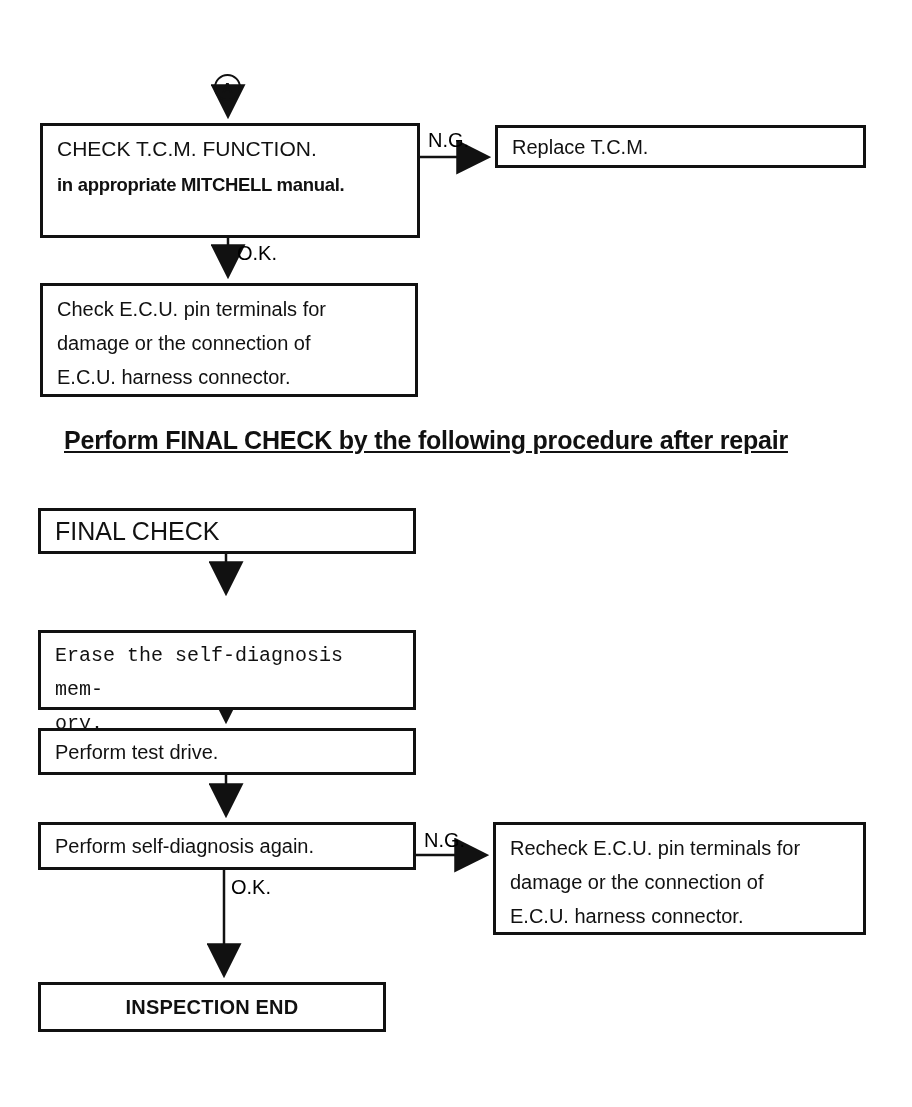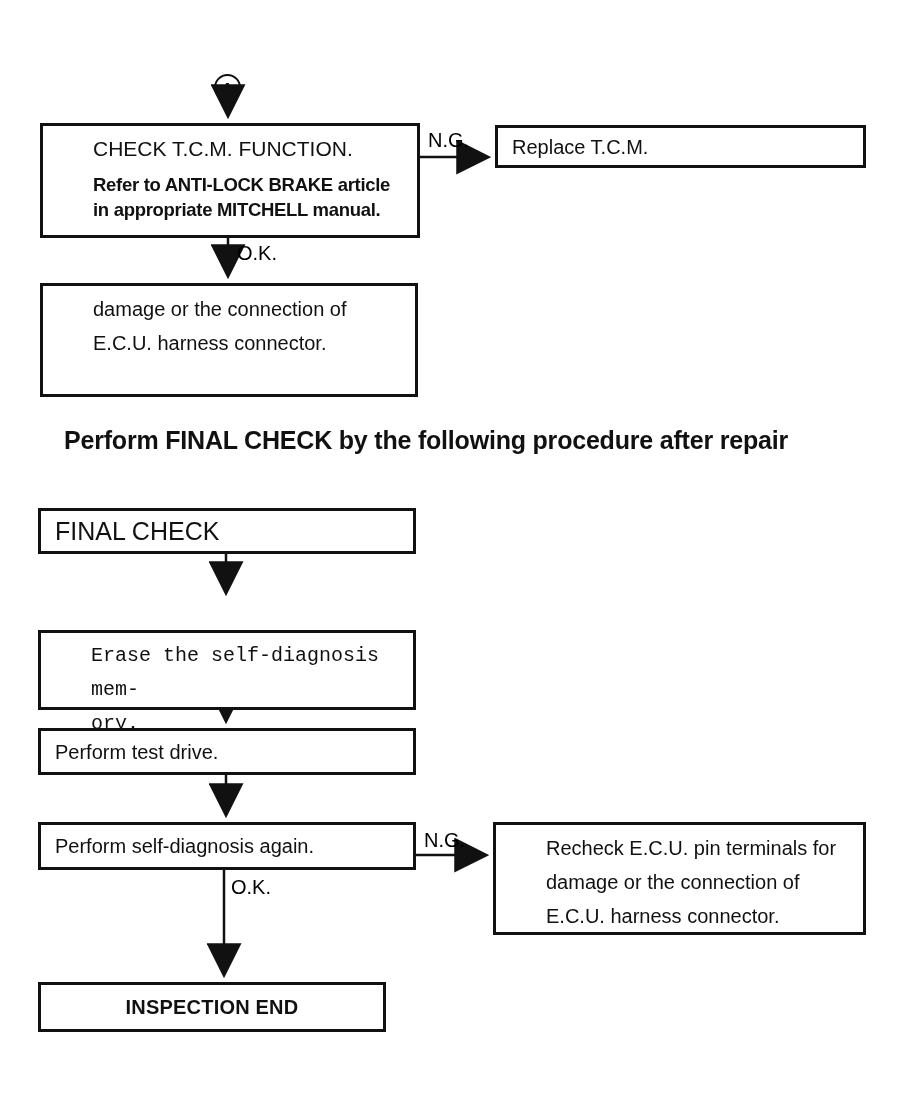--- a/index.html
+++ b/index.html
@@ -17,21 +17,20 @@
     overflow: hidden;
   }
   .box {
     position: absolute;
     border: 3px solid #111111;
     background: #ffffff;
     box-sizing: border-box;
     font-size: 20px;
     line-height: 34px;
     color: #111111;
-    padding-left: 36px;
   }
   .box .inner {
     padding: 6px 12px 0 14px;
   }
   .vcenter {
     display: flex;
     align-items: center;
     padding: 0 0 0 14px;
     box-sizing: border-box;
   }
@@ -76,20 +75,21 @@
   }
   #heading {
     position: absolute;
     left: 64px;
     top: 424px;
     width: 830px;
     font-weight: bold;
     font-size: 25px;
     line-height: 32px;
     letter-spacing: -0.2px;
+    text-decoration: underline;
   }
   #box-inspection-end {
     font-weight: bold;
     letter-spacing: 0.2px;
   }
   svg.wires {
     position: absolute;
     left: 0;
     top: 0;
   }
@@ -115,35 +115,35 @@
     <line x1="224" y1="870" x2="224" y2="973" stroke="#111111" stroke-width="2.5" marker-end="url(#ah)"></line>
   </svg>
 
   <div id="connector-a">
     <span>A</span>
   </div>
 
   <div class="box" id="box-check-tcm" style="left:40px; top:123px; width:380px; height:115px;">
     <div class="title">CHECK T.C.M. FUNCTION.</div>
     <div class="note">
-      <div>Refer to ANTI-LOCK BRAKE article</div>
       <div>in appropriate MITCHELL manual.</div>
     </div>
   </div>
 
   <div class="edge-label" style="left:428px; top:129px;">N.G.</div>
 
   <div class="box vcenter" style="left:495px; top:125px; width:371px; height:43px;padding-left:14px;">
     <span>Replace T.C.M.</span>
   </div>
 
   <div class="edge-label" style="left:237px; top:242px;">O.K.</div>
 
   <div class="box" style="left:40px; top:283px; width:378px; height:114px;">
     <div class="inner">
+      <div>Check E.C.U. pin terminals for</div>
       <div>damage or the connection of</div>
       <div>E.C.U. harness connector.</div>
     </div>
   </div>
 
   <div id="heading">
     <div>Perform FINAL CHECK by the following procedure after repair</div>
   </div>
 
   <div class="box vcenter" style="left:38px; top:508px; width:378px; height:46px; font-size:25px;">

